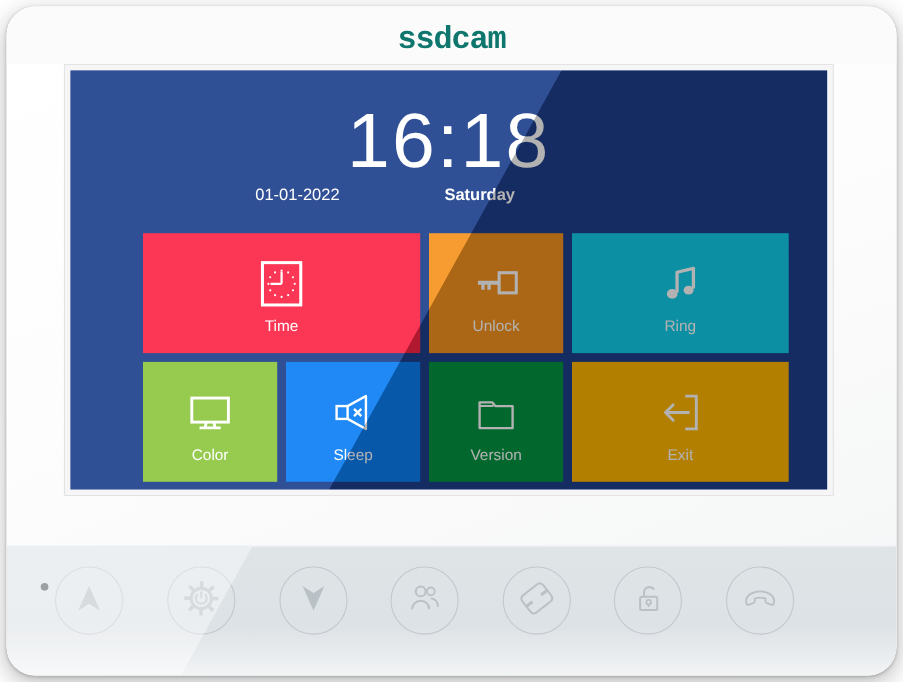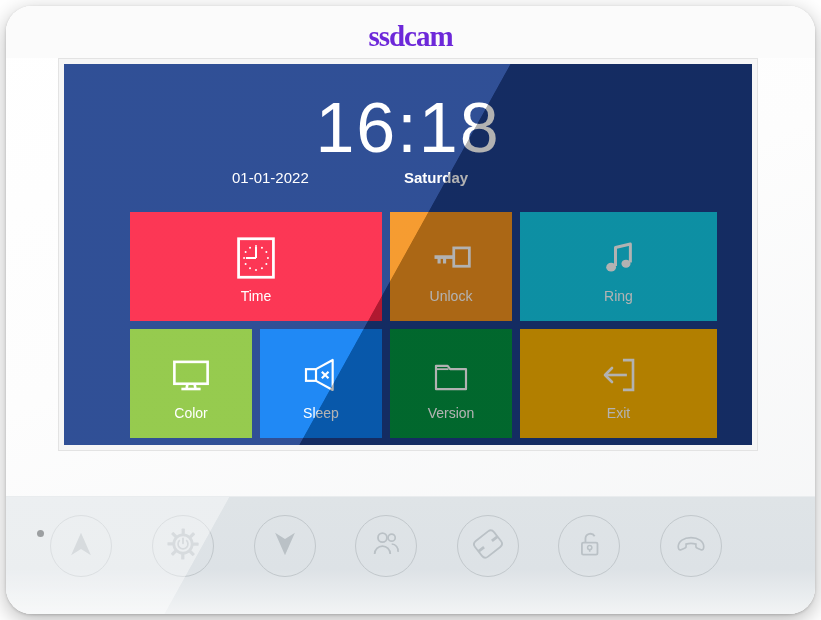--- a/index.html
+++ b/index.html
@@ -23,22 +23,22 @@
 
   
   #brand-bar {
     position: absolute; left: 0; top: 0; width: 100%; height: 52px;
     background: #fbfbfb;
   }
   #brand {
     position: absolute; left: 0; top: 14px; width: 100%;
     text-align: center;
     font-size: 29px; font-weight: 700; letter-spacing: -1px;
-    color: #6d28d9;
-    font-family: Liberation Serif, serif;
+    color: #0f766e;
+    font-family: Liberation Mono, monospace;
   }
 
   
   #screen {
     position: absolute;
     left: 52px; top: 52px;
     width: 700px; height: 393px;
     background: #f6f6f6;
     padding: 6px;
     box-shadow: 0 0 0 1px #e3e3e3 inset;

